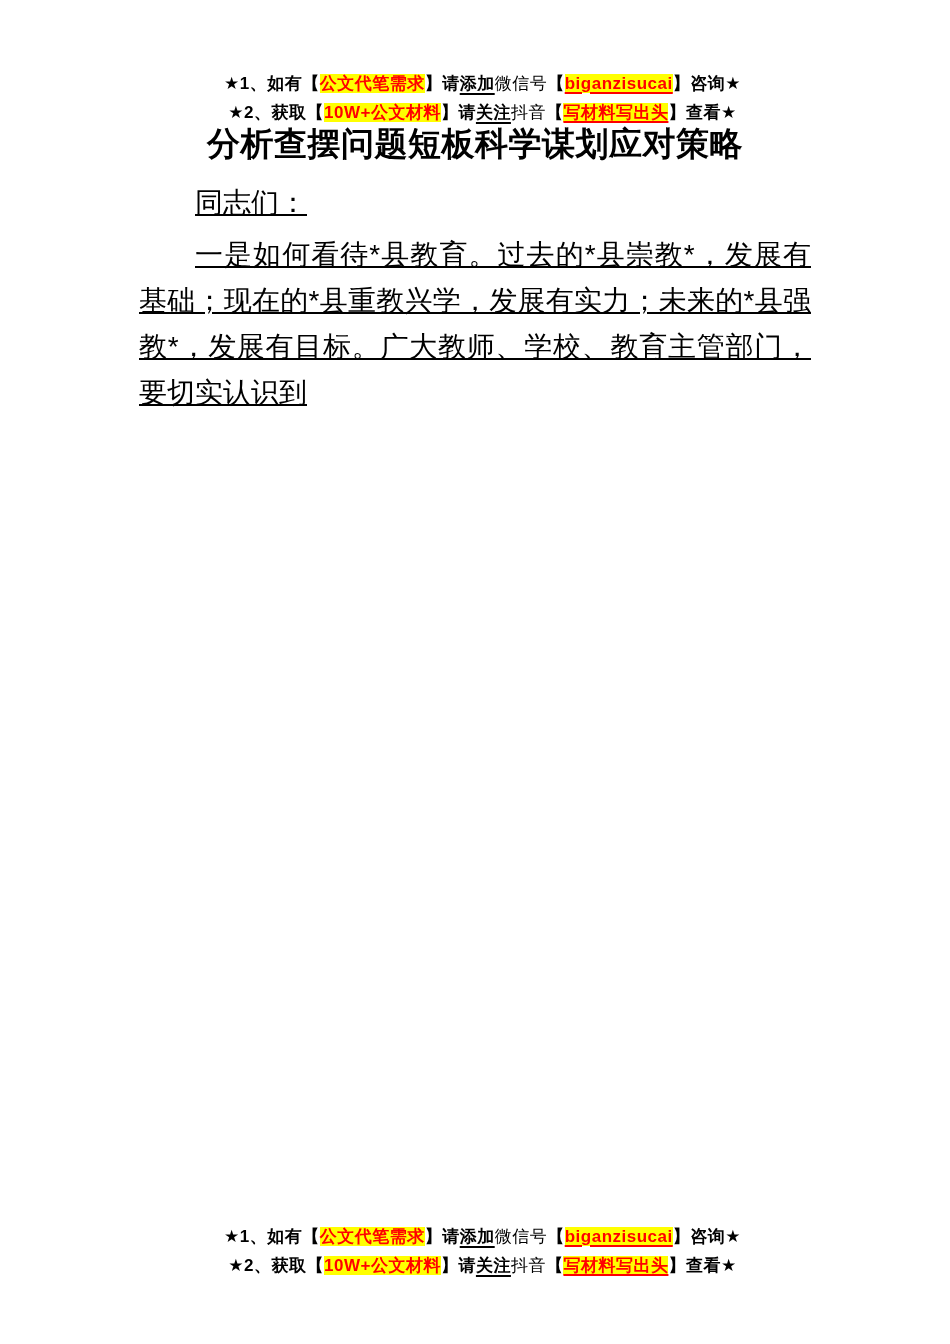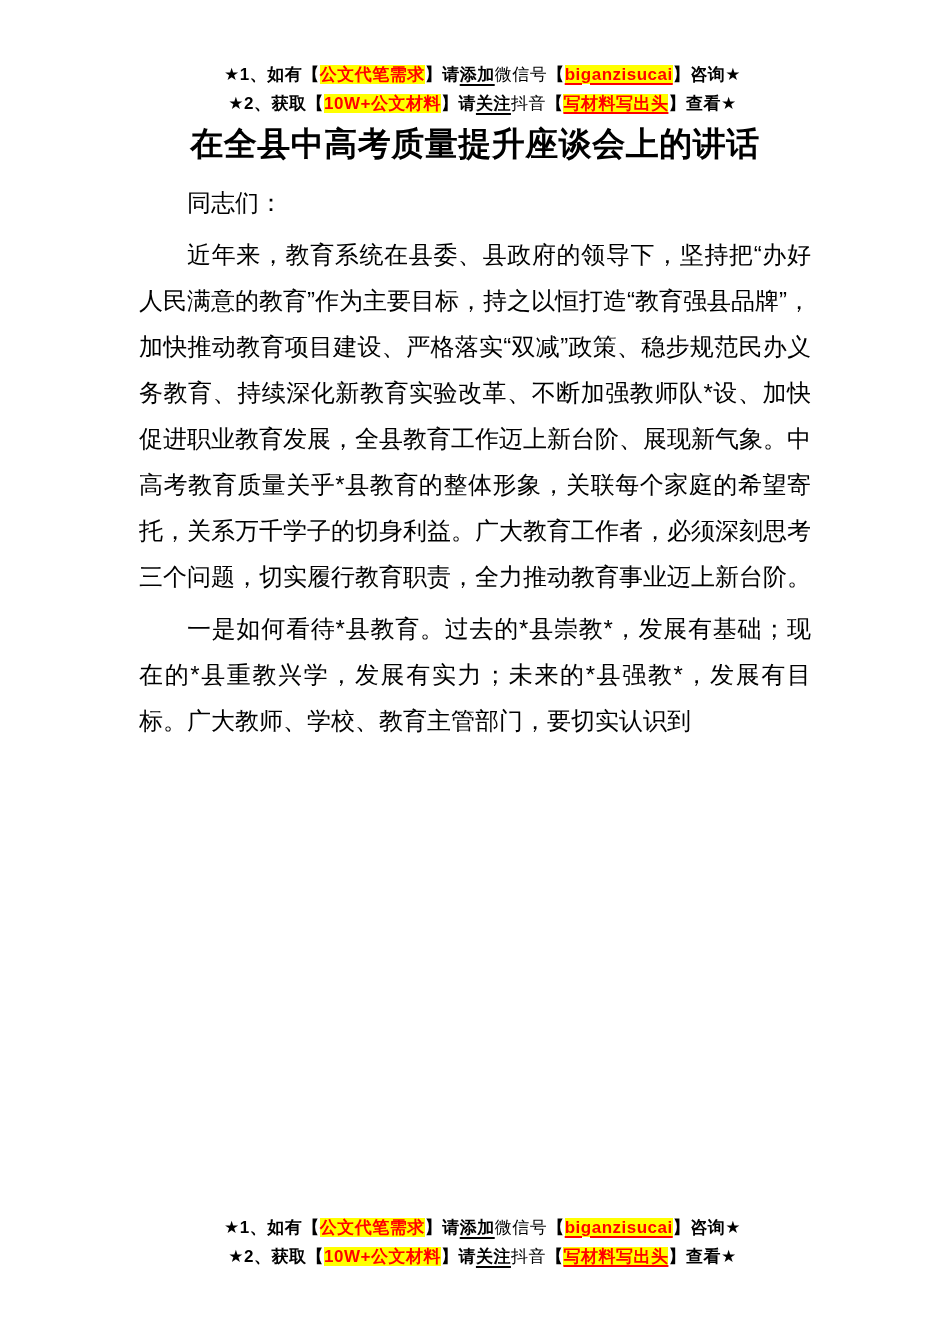--- a/index.html
+++ b/index.html
@@ -23,20 +23,21 @@
   
   .promo {
     position: absolute;
     left: 15px;
     right: 0;
     text-align: center;
     font-size: 17px;
     font-weight: 700;
     line-height: 29px;
     letter-spacing: 0.5px;
+    margin-top: 9px;
   }
   .promo-top    { top: 60px; }
   .promo-bottom { top: 1213px; }
   .promo p { margin: 0; }
   .seg-normal { font-weight: 400; }
   .seg-bold { font-weight: 700; }
   .seg-bold-underline {
     font-weight: 700;
     text-decoration: underline;
     text-decoration-thickness: 2px;
@@ -72,42 +73,42 @@
   .body-wrap {
     position: absolute;
     top: 180px;
     left: 139px;
     width: 672px;
     height: 1032px;
     overflow: hidden;
   }
   .body-wrap p {
     margin: 0 0 6px 0;
-    font-size: 24px;
+    font-size: 28px;
     line-height: 46px;
     text-align: justify;
     text-justify: inter-ideograph;
     text-indent: 2em;
+    text-decoration: underline;
   }
 </style>
 </head>
 <body>
 
 <div class="page">
 
   <div class="promo promo-top">
     <p><span class="seg-bold">★1、如有【</span><span class="seg-red-highlight">公文代笔需求</span><span class="seg-bold">】请</span><span class="seg-bold-underline">添加</span><span class="seg-normal">微信号</span><span class="seg-bold">【</span><span class="seg-red-highlight-underline">biganzisucai</span><span class="seg-bold">】咨询★</span></p>
     <p><span class="seg-bold">★2、获取【</span><span class="seg-red-highlight">10W+公文材料</span><span class="seg-bold">】请</span><span class="seg-bold-underline">关注</span><span class="seg-normal">抖音</span><span class="seg-bold">【</span><span class="seg-red-highlight-underline">写材料写出头</span><span class="seg-bold">】查看★</span></p>
   </div>
 
-  <h1 class="doc-title">在全县中高考质量提升座谈会上的讲话</h1>
+  <h1 class="doc-title">分析查摆问题短板科学谋划应对策略</h1>
 
   <div class="body-wrap">
       <p>同志们：</p>
-      <p>近年来，教育系统在县委、县政府的领导下，坚持把“办好人民满意的教育”作为主要目标，持之以恒打造“教育强县品牌”，加快推动教育项目建设、严格落实“双减”政策、稳步规范民办义务教育、持续深化新教育实验改革、不断加强教师队*设、加快促进职业教育发展，全县教育工作迈上新台阶、展现新气象。中高考教育质量关乎*县教育的整体形象，关联每个家庭的希望寄托，关系万千学子的切身利益。广大教育工作者，必须深刻思考三个问题，切实履行教育职责，全力推动教育事业迈上新台阶。</p>
       <p>一是如何看待*县教育。过去的*县崇教*，发展有基础；现在的*县重教兴学，发展有实力；未来的*县强教*，发展有目标。广大教师、学校、教育主管部门，要切实认识到</p>
     </div>
 
   <div class="promo promo-bottom">
     <p><span class="seg-bold">★1、如有【</span><span class="seg-red-highlight">公文代笔需求</span><span class="seg-bold">】请</span><span class="seg-bold-underline">添加</span><span class="seg-normal">微信号</span><span class="seg-bold">【</span><span class="seg-red-highlight-underline">biganzisucai</span><span class="seg-bold">】咨询★</span></p>
     <p><span class="seg-bold">★2、获取【</span><span class="seg-red-highlight">10W+公文材料</span><span class="seg-bold">】请</span><span class="seg-bold-underline">关注</span><span class="seg-normal">抖音</span><span class="seg-bold">【</span><span class="seg-red-highlight-underline">写材料写出头</span><span class="seg-bold">】查看★</span></p>
   </div>
 
 </div>
 

